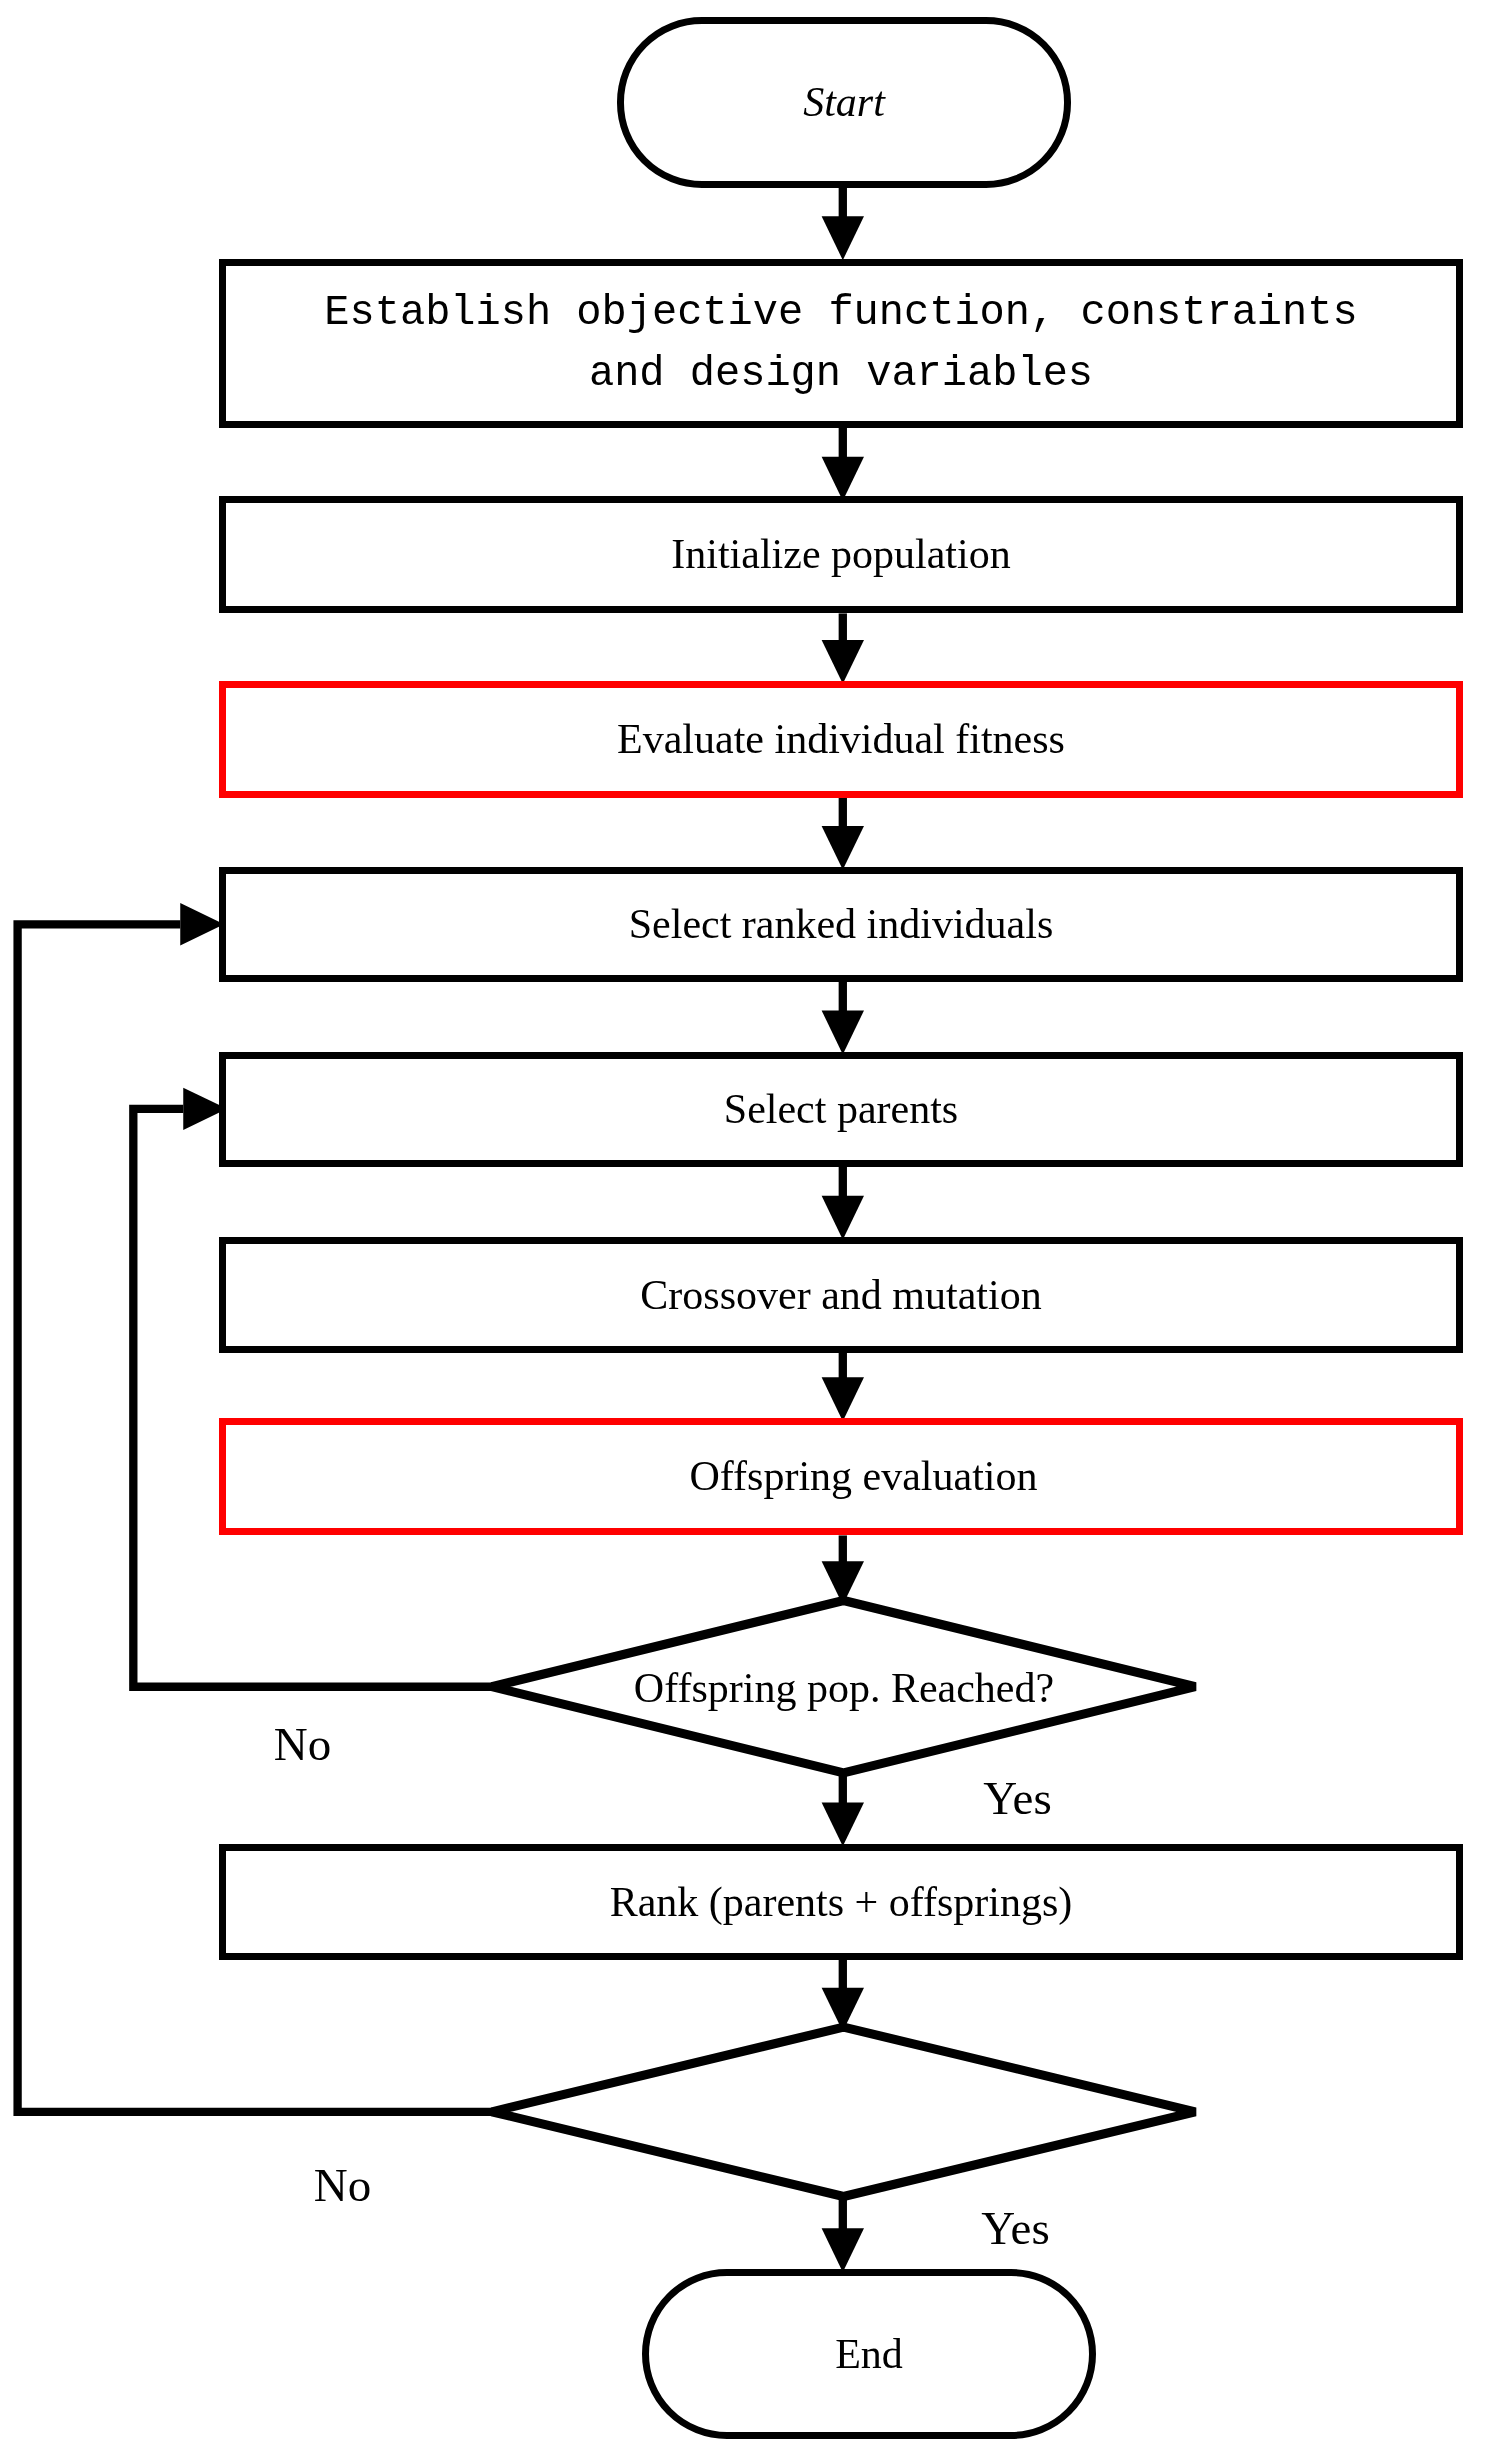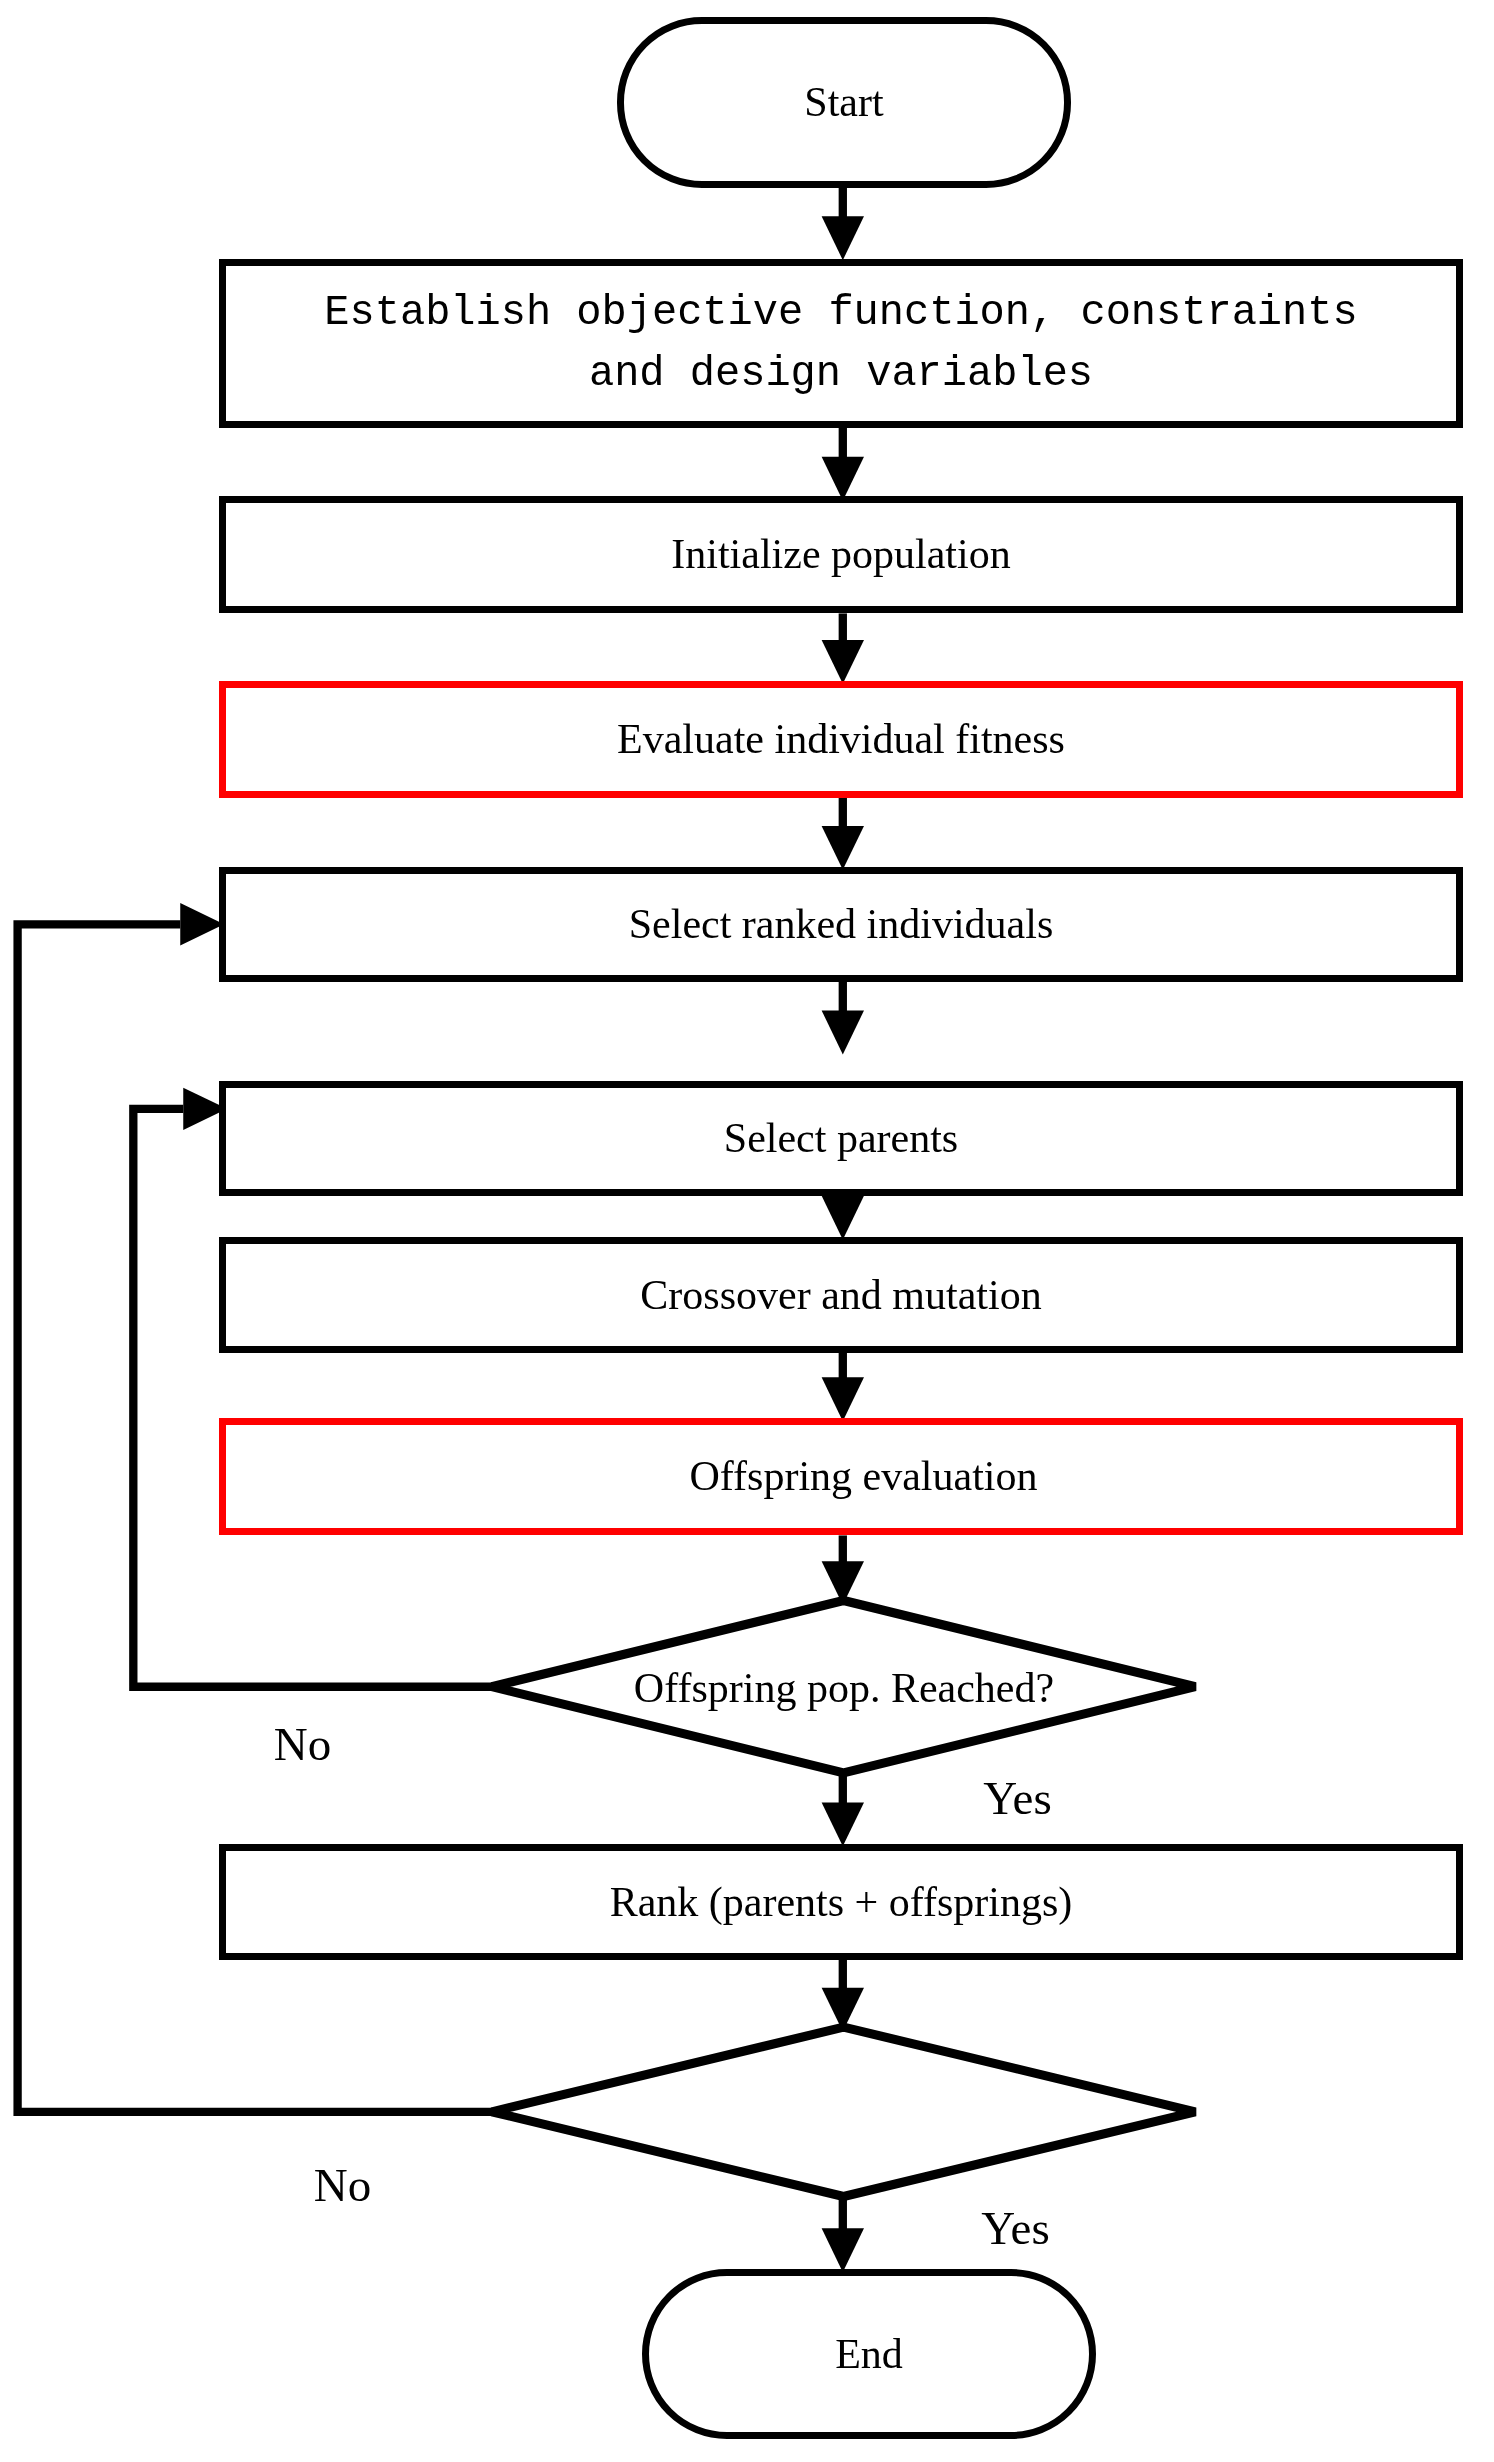--- a/index.html
+++ b/index.html
@@ -30,26 +30,26 @@
     background: #ffffff;
     display: flex;
     align-items: center;
     justify-content: center;
     text-align: center;
     font-size: 42px;
     line-height: 1.45;
     color: #000000;
   }
   .terminator { border-radius: 85px; }
-  .n-start          { left: 617px; top: 17.4px;   width: 454px;  height: 171px; }
+  .n-start          { left: 617px; top: 17.4px;   width: 454px;  height: 171px; font-style: italic; }
   .n-establish      { left: 219px; top: 259px;  width: 1244px; height: 169px; padding: 0 72px; font-family: Liberation Mono, monospace; }
   .n-initialize     { left: 219px; top: 496px;  width: 1244px; height: 117px; }
   .n-evaluate       { left: 219px; top: 681px;  width: 1244px; height: 117px; }
   .n-select-ranked  { left: 219px; top: 867px; width: 1244px; height: 115px; }
-  .n-select-parents { left: 219px; top: 1052px; width: 1244px; height: 115px; margin-top: 29px; }
+  .n-select-parents { left: 219px; top: 1052px; width: 1244px; height: 115px; }
   .n-crossover      { left: 219px; top: 1237px; width: 1244px; height: 116px; }
   .n-offspring-eval { left: 219px; top: 1418px; width: 1244px; height: 117px; }
   .n-rank           { left: 219px; top: 1844px; width: 1244px; height: 116px; }
   .n-end            { left: 642px; top: 2269px; width: 454px;  height: 170px; }
   .diamond-label {
     position: absolute;
     display: flex;
     align-items: center;
     justify-content: center;
     text-align: center;

